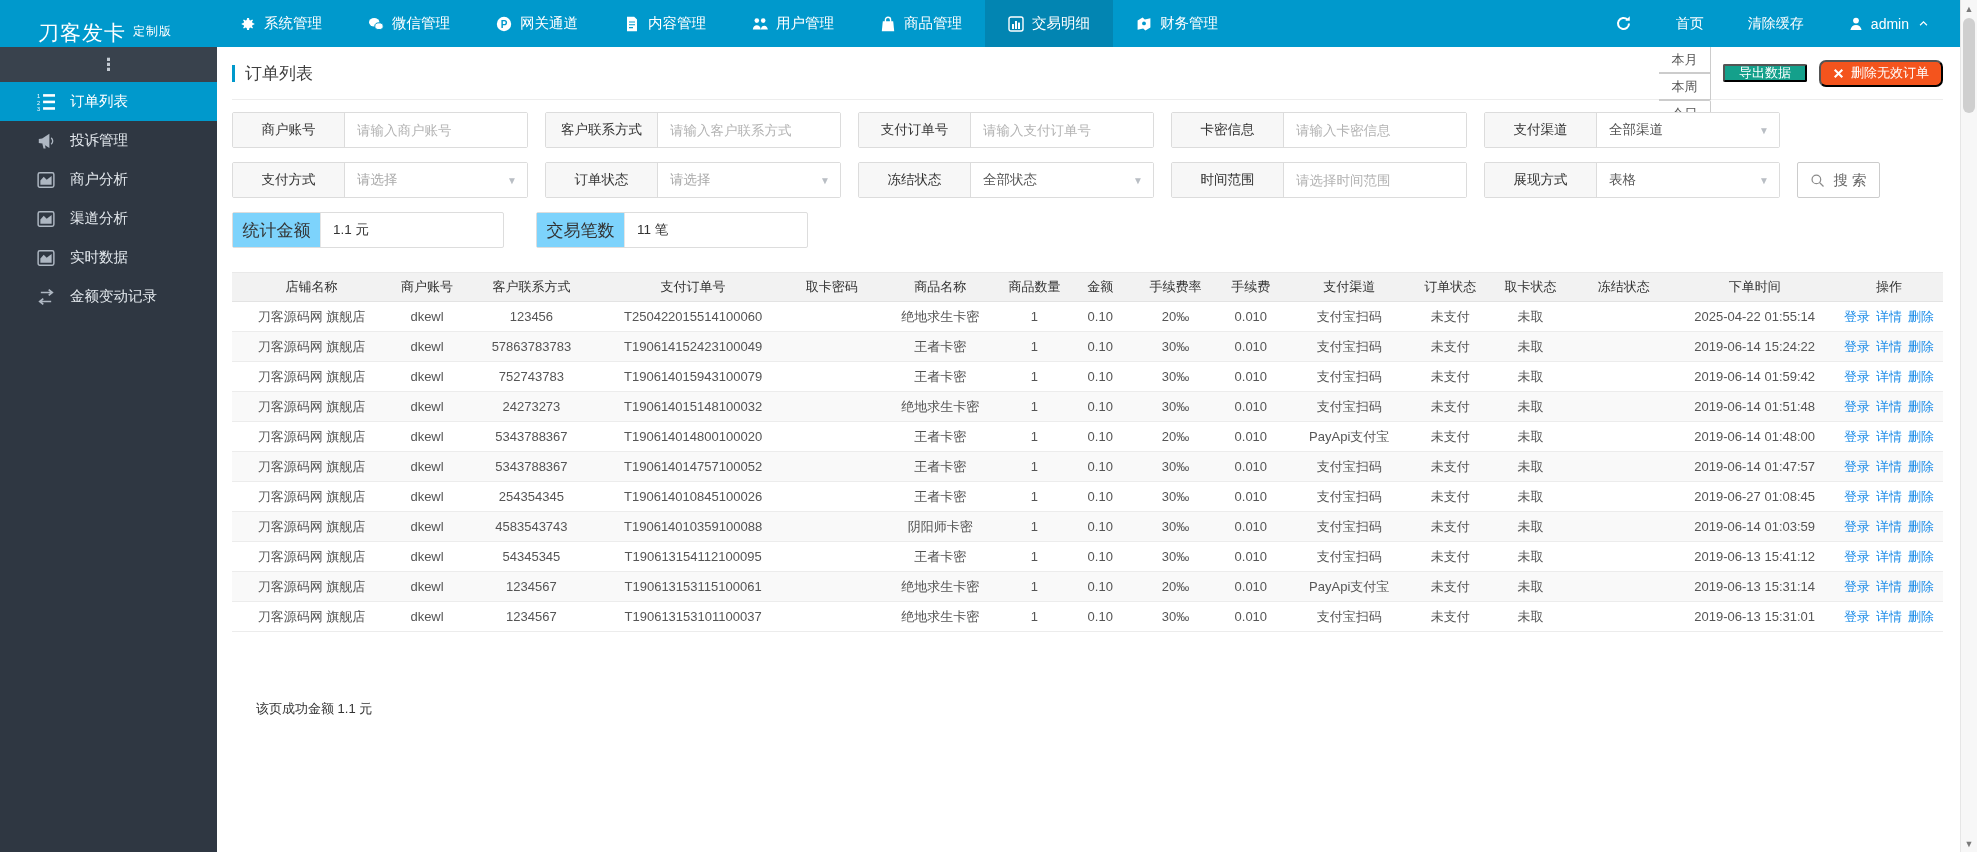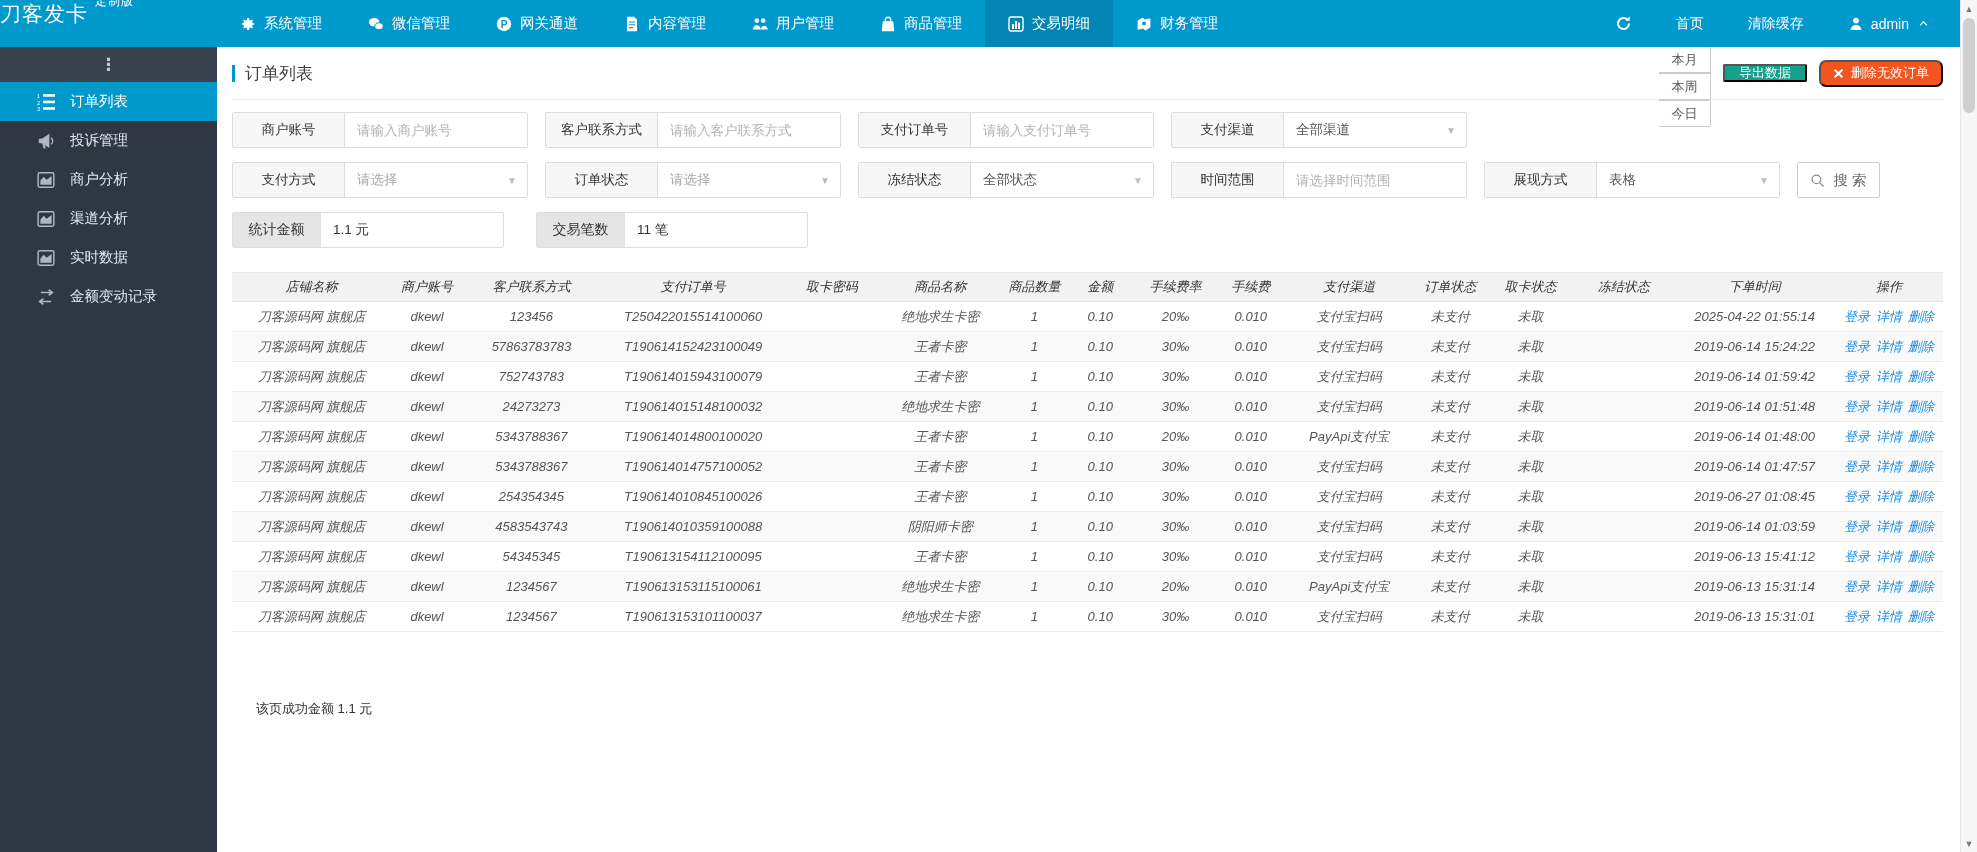--- a/index.html
+++ b/index.html
@@ -2,21 +2,21 @@
 <html><head>
 <meta charset="utf-8">
 <style>
   * { box-sizing: border-box; margin: 0; padding: 0; }
   html,body { background:#fff; }
   body { font-family: "Liberation Sans", "DejaVu Sans", sans-serif; }
   .page { position:relative; width:1977px; height:852px; background:#fff; overflow:hidden; }
 
   
   .navbar { display:flex; align-items:stretch; height:47px; background:#0099cc; color:#fff; }
-  .logo { width:217px; display:flex; align-items:flex-start; font-size:21px; letter-spacing:1px; }
+  .logo { width:217px; padding-left:38px; display:flex; align-items:flex-end; font-size:21px; letter-spacing:1px; }
   .logo .badge { font-size:12px; margin-left:7px; transform:translateY(-7px); }
   .nav-menu { display:flex; }
   .nav-item { display:flex; align-items:center; gap:8px; padding:0 23px; font-size:14.5px; cursor:pointer; }
   .nav-item.active { background:#0285b2; }
   .ico { display:inline-flex; width:16px; height:16px; }
   .ico svg { width:100%; height:100%; }
   .nav-right { margin-left:auto; display:flex; align-items:center; padding-right:48px; font-size:14px; }
   .nav-right .nav-link { margin-left:44px; cursor:pointer; display:flex; align-items:center; gap:7px; }
   .nav-right .ico-refresh { width:17px; height:17px; }
   .caret-up { width:11px; height:11px; margin-left:2px; }
@@ -60,26 +60,26 @@
   .fvalue input { border:none; outline:none; width:100%; font-size:13.5px; color:#555; font-family:inherit; background:transparent; }
   .fvalue input::placeholder { color:#b3b3b3; opacity:1; }
   .fvalue.muted { color:#a9a9a9; }
   .caret-down { position:absolute; right:10px; color:#b9bec4; font-size:10px; }
   .btn-search { width:83px; height:36px; border:1px solid #ccc; border-radius:2px; display:flex; align-items:center;
                 justify-content:center; gap:8px; color:#666; font-size:14.5px; background:#fff; cursor:pointer; }
   .btn-search .ico { width:15px; height:15px; color:#8b8b8b; }
 
   .stats-row { display:flex; margin-top:0; margin-bottom:24px; }
   .sgroup { display:flex; height:36px; border:1px solid #ddd; border-radius:2px; margin-right:32px; background:#fff; }
-  .slabel { width:88px; background:#e5e5e5; border-right:1px solid #e5e5e5; display:flex; align-items:center;
-            justify-content:center; font-size:14px; color:#333; }
+  .slabel { width:88px; background:#7dd3fc; border-right:1px solid #e5e5e5; display:flex; align-items:center;
+            justify-content:center; font-size:17px; color:#333; }
   .svalue { width:182px; display:flex; align-items:center; padding:0 12px; font-size:13.5px; color:#333; }
 
   
-  table.orders { width:100%; border-collapse:collapse; table-layout:fixed;font-style:italic; }
+  table.orders { width:100%; border-collapse:collapse; table-layout:fixed; }
   table.orders thead th { height:29px; background:#f2f2f2; font-weight:normal; font-size:13px; color:#333;
                           border-top:1px solid #e9e9e9; border-bottom:1px solid #e3e3e3; text-align:center;
                           overflow:hidden; white-space:nowrap; }
   table.orders tbody td { height:30px; text-align:center; font-size:13px; color:#555; border-bottom:1px solid #ececec;
                           overflow:hidden; white-space:nowrap; text-overflow:ellipsis; }
   table.orders tbody tr:nth-child(even) { background:#f9f9f9; }
   td.red { color:#e60000; }
   td.ops a { color:#1b8ce8; text-decoration:none; margin:0 3px; cursor:pointer; }
 
   .page-footer { margin-top:68px; padding-left:24px; font-size:13px; color:#333; }
@@ -310,20 +310,26 @@
             <div class="fgroup">
     <div class="flabel">客户联系方式</div>
     <div class="fvalue">
                 <input type="text" placeholder="请输入客户联系方式" style="">
               </div>
   </div>
             <div class="fgroup">
     <div class="flabel">支付订单号</div>
     <div class="fvalue">
                 <input type="text" placeholder="请输入支付订单号" style="">
+              </div>
+  </div>
+            <div class="fgroup">
+    <div class="flabel">卡密信息</div>
+    <div class="fvalue">
+                <input type="text" placeholder="请输入卡密信息" style="">
               </div>
   </div>
             <div class="fgroup">
     <div class="flabel">支付渠道</div>
     <div class="fvalue">
                 <span>全部渠道</span>
                 <span class="caret-down">▼</span>
               </div>
   </div>
           </div>

